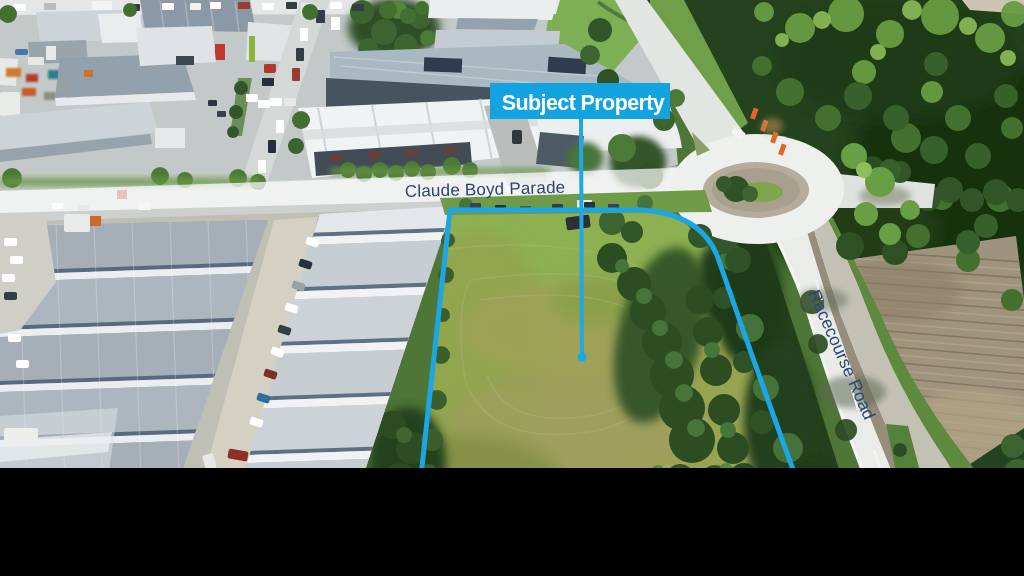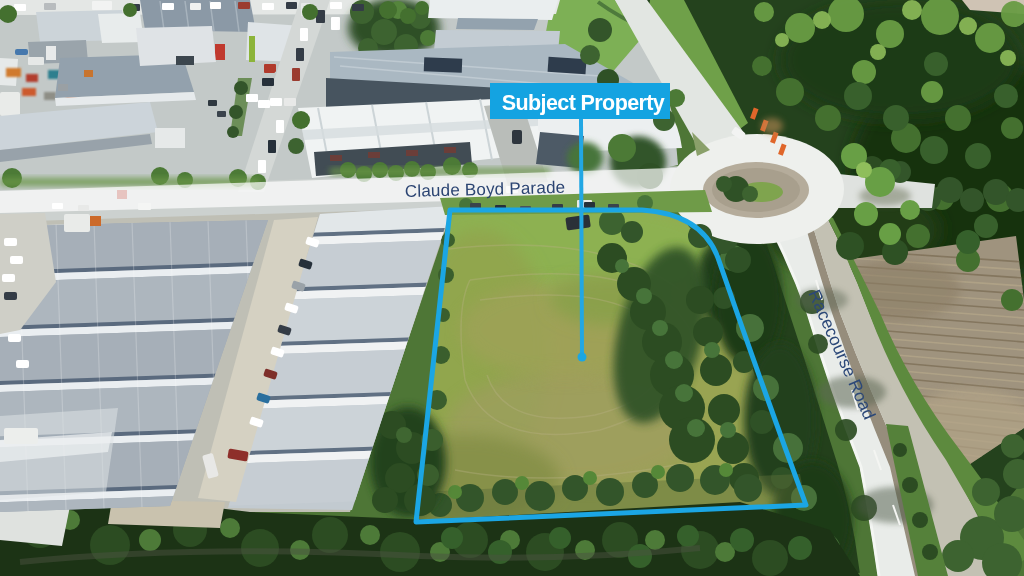--- a/index.html
+++ b/index.html
@@ -1,16 +1,16 @@
 <!DOCTYPE html>
 <html><head>
 <meta charset="utf-8">
 <style>
 html,body{margin:0;padding:0;background:#000;}
-#stage{width:1024px;height:576px;overflow:hidden;position:relative;font-family:"Liberation Sans",sans-serif;}
+#stage{width:1024px;height:468px;overflow:hidden;position:relative;font-family:"Liberation Sans",sans-serif;}
 </style>
 </head>
 <body>
 <div id="stage">
 <svg width="1024" height="576" viewBox="0 0 1024 576">
 <defs>
 <filter id="b8" x="-40%" y="-40%" width="180%" height="180%">
           <feGaussianBlur stdDeviation="8"></feGaussianBlur>
         </filter>
 <filter id="b5" x="-40%" y="-40%" width="180%" height="180%">

